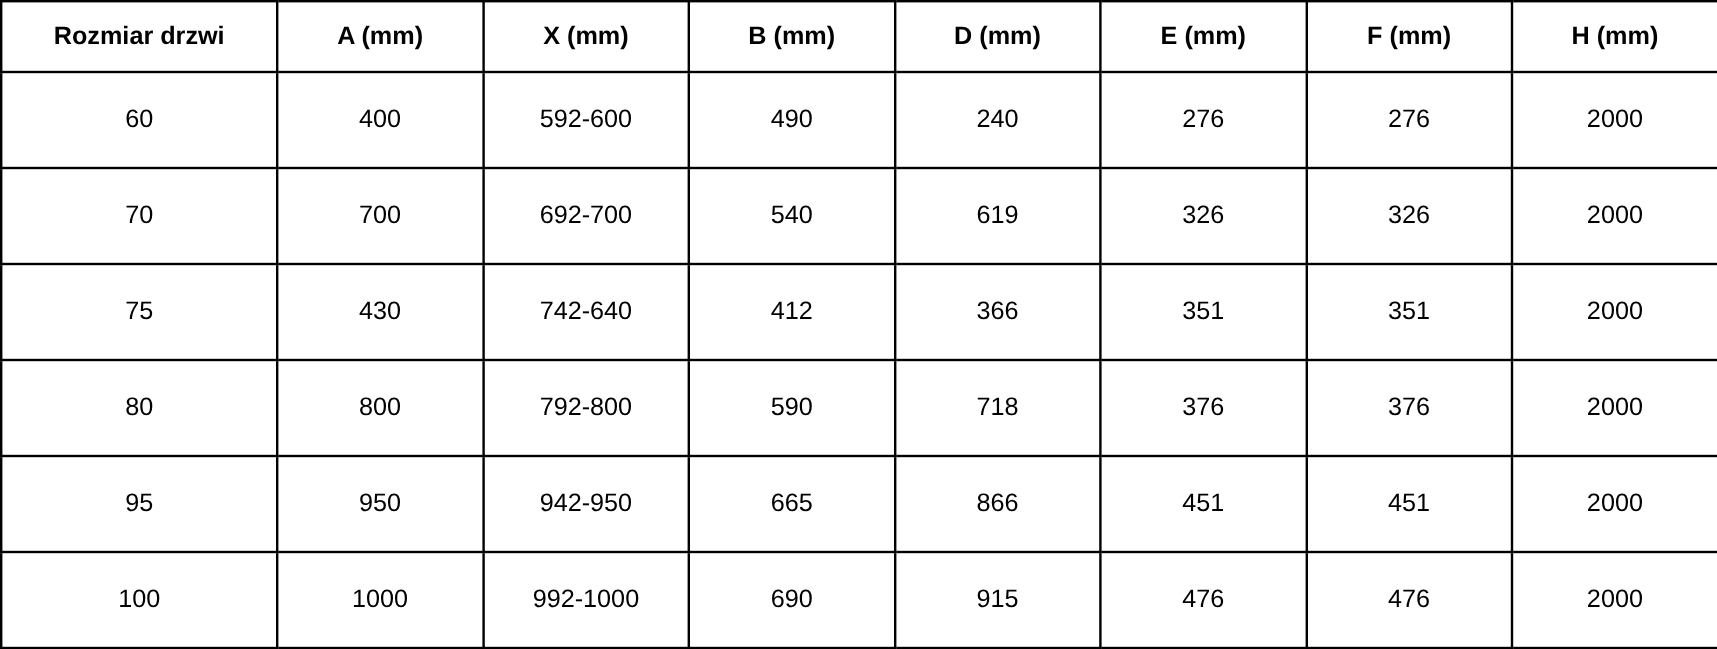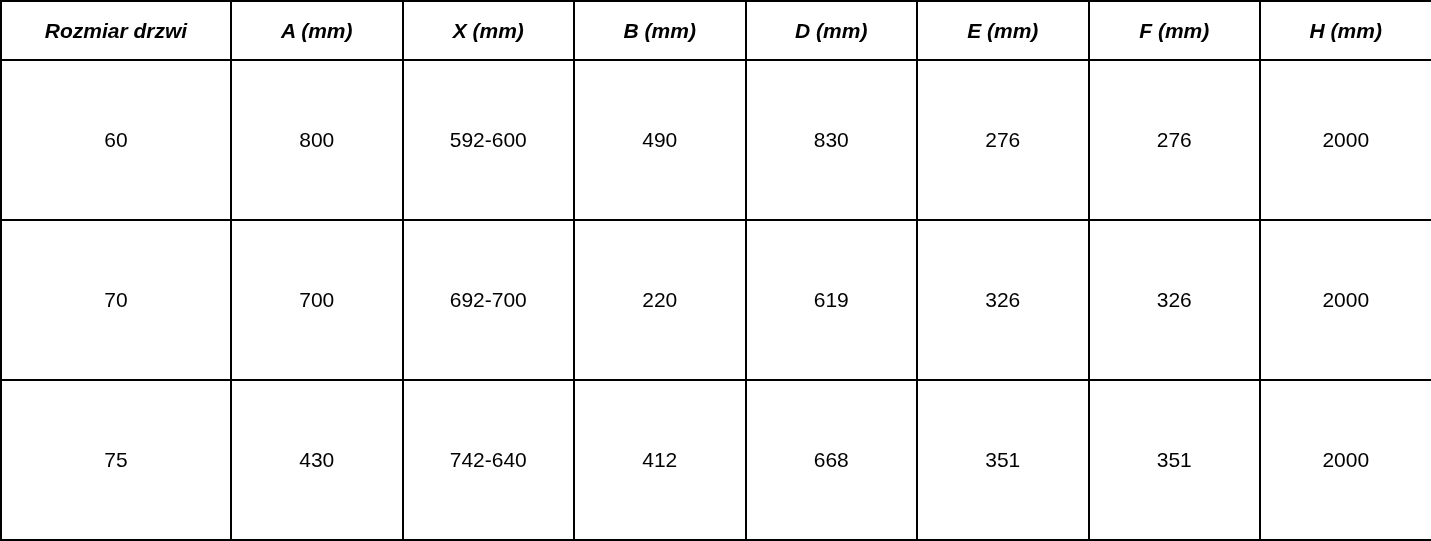--- a/index.html
+++ b/index.html
@@ -33,21 +33,20 @@
     padding: 0;
     font-family: "Liberation Sans", sans-serif;
     color: var(--text-color);
     overflow: hidden;
     white-space: nowrap;
   }
   table.dim-table th {
     font-size: 21px;
     font-weight: bold;
     height: 57px;
-    font-style: italic;
   }
   table.dim-table td {
     font-size: 21px;
     font-weight: normal;
   }
   col.col-first { width: 230px; }
   col.col-rest  { width: 171.5px; }
 </style>
 </head>
 <body>
@@ -72,43 +71,73 @@
           <th>B (mm)</th>
           <th>D (mm)</th>
           <th>E (mm)</th>
           <th>F (mm)</th>
           <th>H (mm)</th>
         </tr>
     </thead>
     <tbody>
         <tr>
           <td>60</td>
-          <td>800</td>
+          <td>400</td>
           <td>592-600</td>
           <td>490</td>
-          <td>830</td>
+          <td>240</td>
           <td>276</td>
           <td>276</td>
           <td>2000</td>
         </tr>
         <tr>
           <td>70</td>
           <td>700</td>
           <td>692-700</td>
-          <td>220</td>
+          <td>540</td>
           <td>619</td>
           <td>326</td>
           <td>326</td>
           <td>2000</td>
         </tr>
         <tr>
           <td>75</td>
           <td>430</td>
           <td>742-640</td>
           <td>412</td>
-          <td>668</td>
+          <td>366</td>
           <td>351</td>
           <td>351</td>
+          <td>2000</td>
+        </tr>
+        <tr>
+          <td>80</td>
+          <td>800</td>
+          <td>792-800</td>
+          <td>590</td>
+          <td>718</td>
+          <td>376</td>
+          <td>376</td>
+          <td>2000</td>
+        </tr>
+        <tr>
+          <td>95</td>
+          <td>950</td>
+          <td>942-950</td>
+          <td>665</td>
+          <td>866</td>
+          <td>451</td>
+          <td>451</td>
+          <td>2000</td>
+        </tr>
+        <tr>
+          <td>100</td>
+          <td>1000</td>
+          <td>992-1000</td>
+          <td>690</td>
+          <td>915</td>
+          <td>476</td>
+          <td>476</td>
           <td>2000</td>
         </tr>
       </tbody>
   </table>
 </div>
 
 </body></html>

